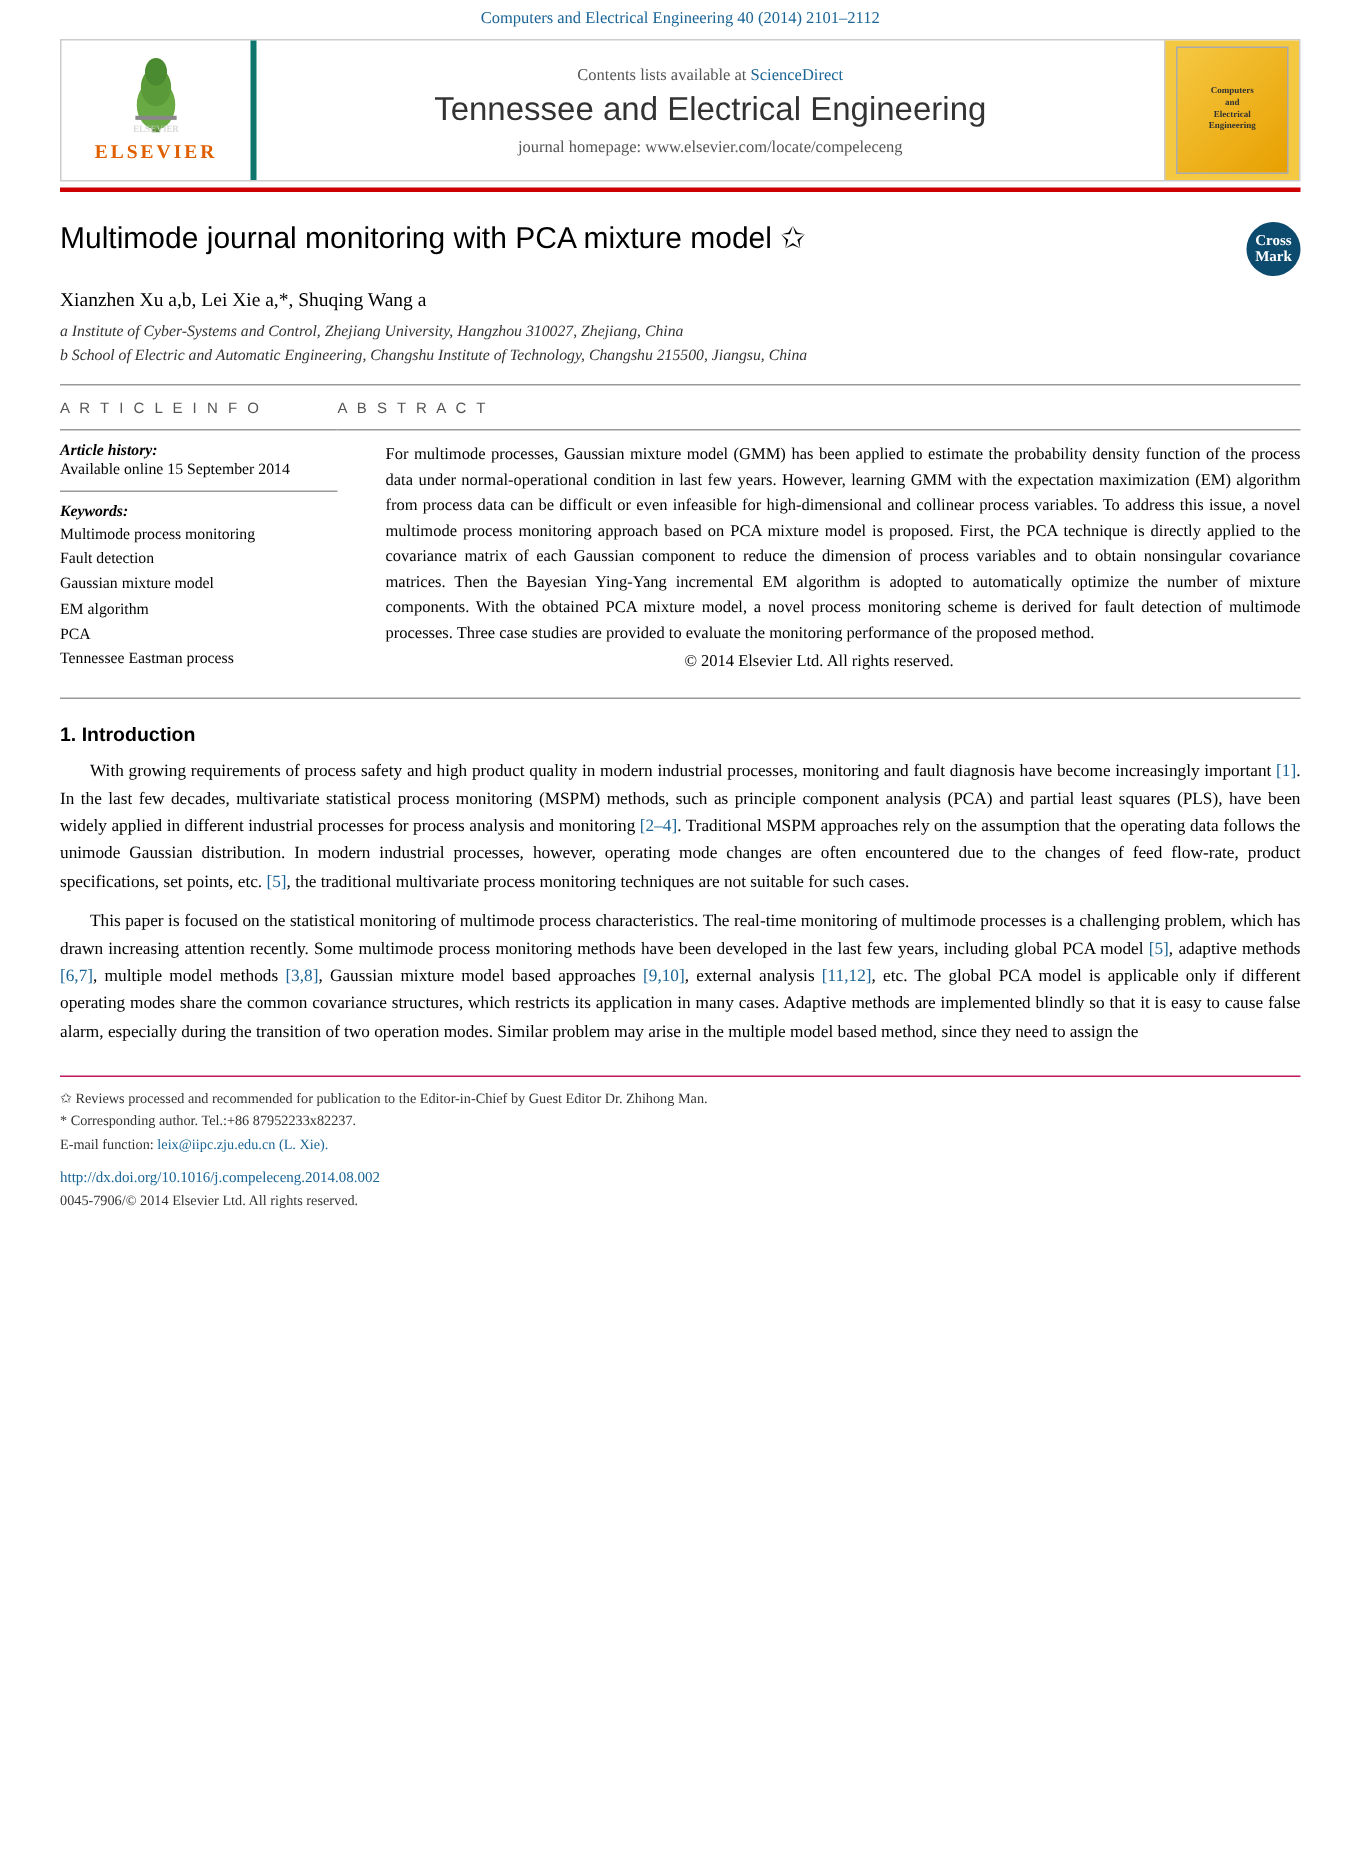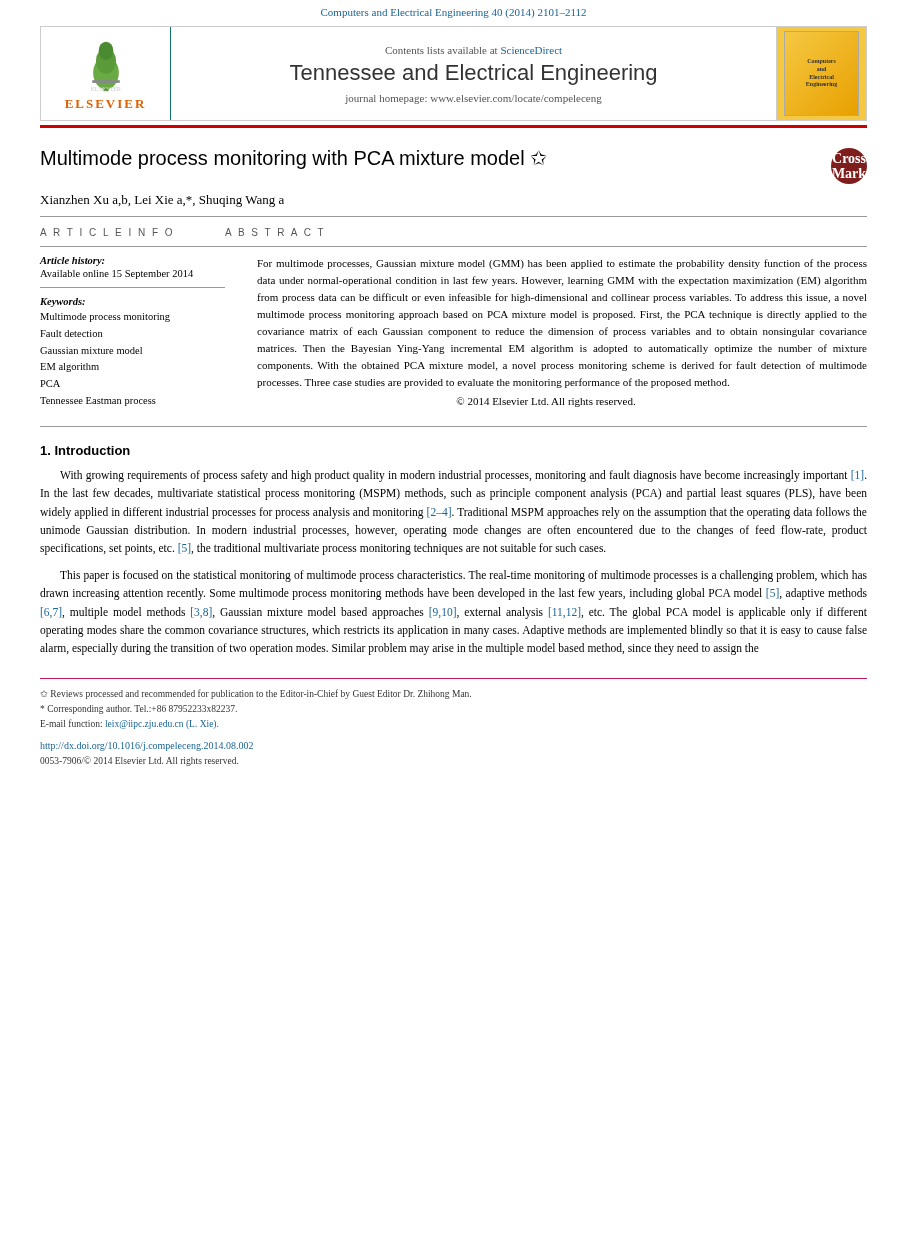--- a/index.html
+++ b/index.html
@@ -19,23 +19,23 @@
     }
     .header-box {
       border: 1px solid #ccc;
       margin: 4px 40px;
       display: flex;
       align-items: stretch;
     }
     .header-left {
       width: 130px;
       min-width: 130px;
-      border-right: 1px solid #0f766e;
-      display: flex;
-      align-items: flex-end;
+      border-right: 4px solid #0f766e;
+      display: flex;
+      align-items: flex-start;
       justify-content: center;
       padding: 8px;
     }
     .elsevier-logo {
       display: flex;
       flex-direction: column;
       align-items: center;
     }
     .elsevier-logo .logo-tree {
       width: 70px;
@@ -122,26 +122,26 @@
       flex: 1;
     }
     .crossmark {
       margin-left: 10px;
       margin-top: 2px;
     }
     .crossmark-badge {
       width: 36px;
       height: 36px;
       border-radius: 50%;
-      background: #7f1d1d;
+      background: #0c4a6e;
       display: flex;
       align-items: center;
       justify-content: center;
       color: white;
-      font-size: 14px;
+      font-size: 10px;
       font-weight: bold;
       text-align: center;
       line-height: 1.1;
     }
     .authors {
       font-size: 13px;
       margin-bottom: 6px;
       color: #1a6496;
     }
     .authors span {
@@ -279,30 +279,34 @@
       <div style="font-size:6px; font-weight:bold; color:#333; text-align:center; line-height:1.3;">Computers<br>and<br>Electrical<br>Engineering</div>
     </div>
   </div>
 </div>
 
 <div class="divider-thick"></div>
 
 <div class="article-main">
 
   <div class="article-title-row">
-    <div class="article-title">Multimode process monitoring with PCA mixture model ✩</div>
+    <div class="article-title">Multimode journal monitoring with PCA mixture model ✩</div>
     <div class="crossmark">
       <div class="crossmark-badge">Cross<br>Mark</div>
     </div>
   </div>
 
   <div class="authors">
     <span>Xianzhen Xu a,b, Lei Xie a,*, Shuqing Wang a</span>
   </div>
 
+  <div class="affiliations">
+    <div>a Institute of Cyber-Systems and Control, Zhejiang University, Hangzhou 310027, Zhejiang, China</div>
+    <div>b School of Electric and Automatic Engineering, Changshu Institute of Technology, Changshu 215500, Jiangsu, China</div>
+  </div>
 
   <div class="divider-thin"></div>
 
   <div class="two-col">
 
     <div class="left-col">
       <div class="section-label">A R T I C L E   I N F O</div>
       <div class="divider-thin"></div>
       <div class="info-label">Article history:</div>
       <div class="info-value">Available online 15 September 2014</div>
@@ -335,16 +339,16 @@
   </div>
 
   <div class="footnote-area">
     <div>✩ Reviews processed and recommended for publication to the Editor-in-Chief by Guest Editor Dr. Zhihong Man.</div>
     <div>* Corresponding author. Tel.:+86 87952233x82237.</div>
     <div>
       <span>E-mail function:</span>
       <span style="color: #1a6496;">leix@iipc.zju.edu.cn (L. Xie).</span>
     </div>
     <div class="doi-line">http://dx.doi.org/10.1016/j.compeleceng.2014.08.002</div>
-    <div class="issn-line">0053-7906/© 2014 Elsevier Ltd. All rights reserved.</div>
+    <div class="issn-line">0045-7906/© 2014 Elsevier Ltd. All rights reserved.</div>
   </div>
 
 </div>
 
 </body></html>

